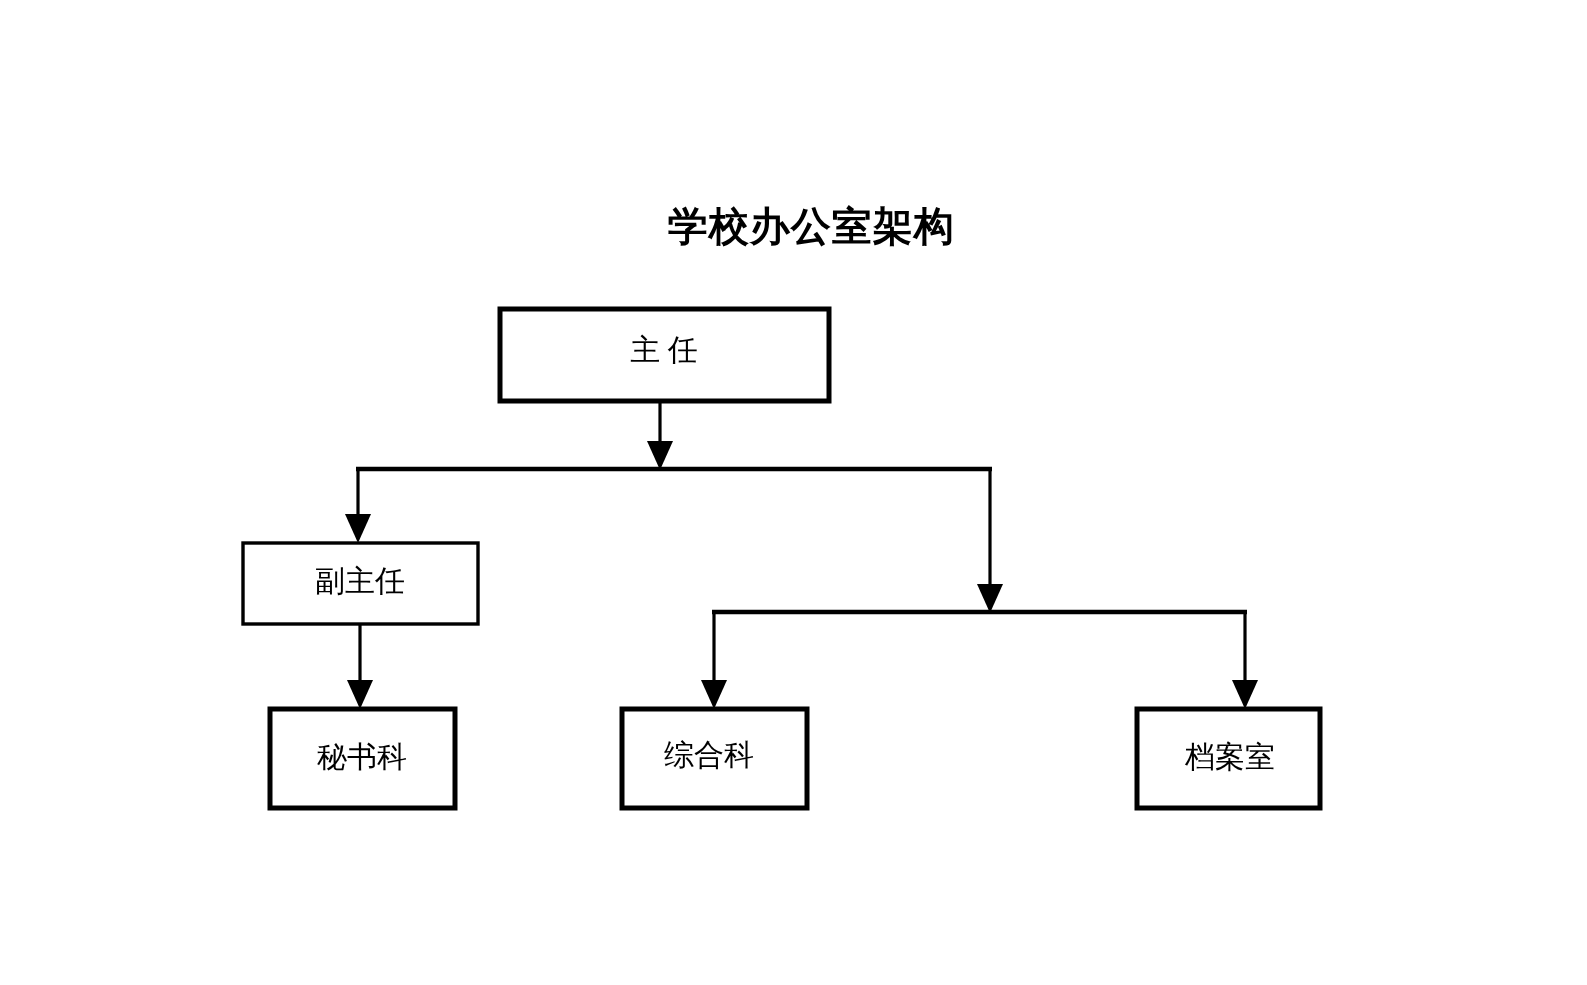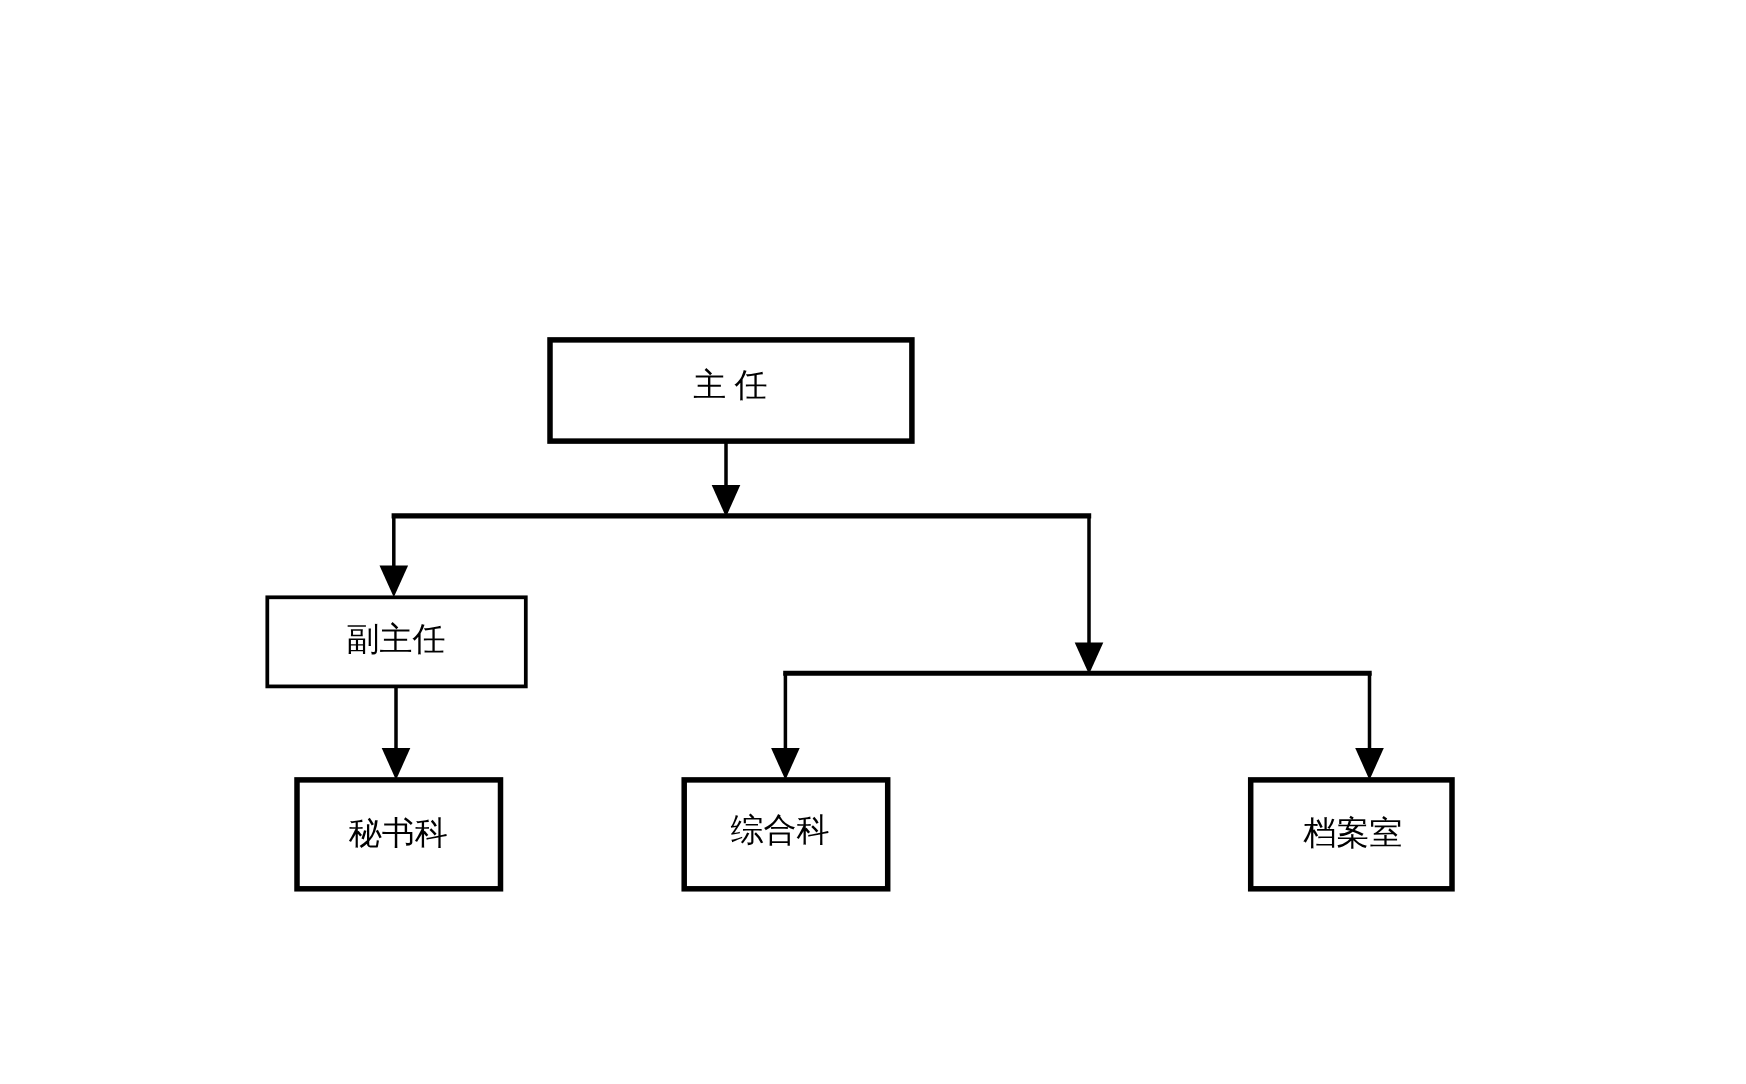--- a/index.html
+++ b/index.html
@@ -73,20 +73,23 @@
   .arrow-head {
     fill: #000000;
     stroke: none;
   }
 </style>
 </head>
 <body>
 
 <div id="canvas">
 
+  <div id="diagram-title">
+    <span class="title-shift">学校办公室架构</span>
+  </div>
 
   <svg id="org-svg" viewBox="0 0 1587 985">
 
     <g>
 
       <g>
         <line class="conn-line" x1="660" y1="401" x2="660" y2="454"></line>
         <polygon class="arrow-head" points="660,470 647,441 673,441"></polygon>
       </g>
 

